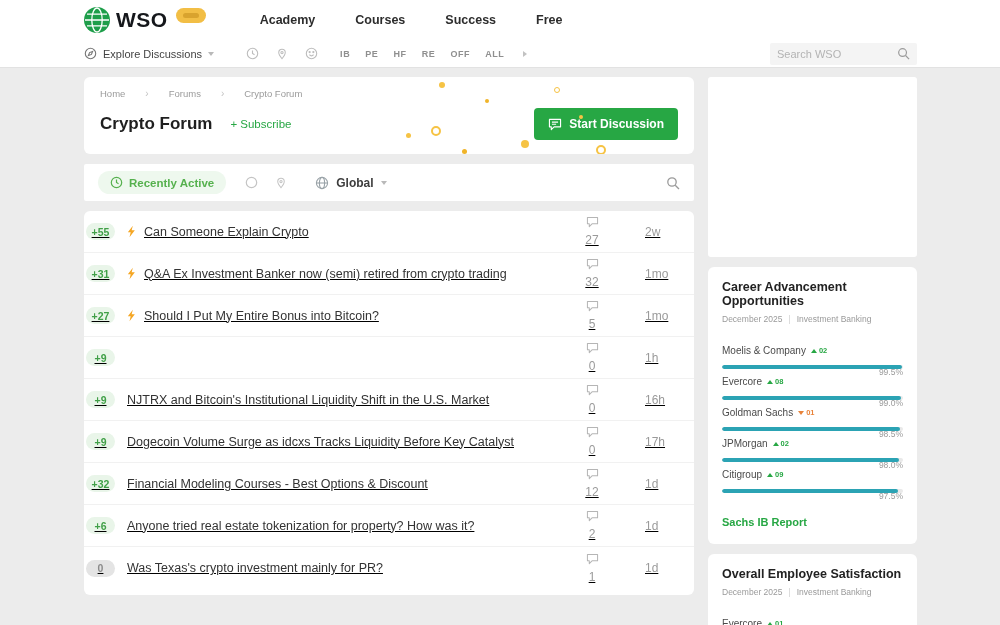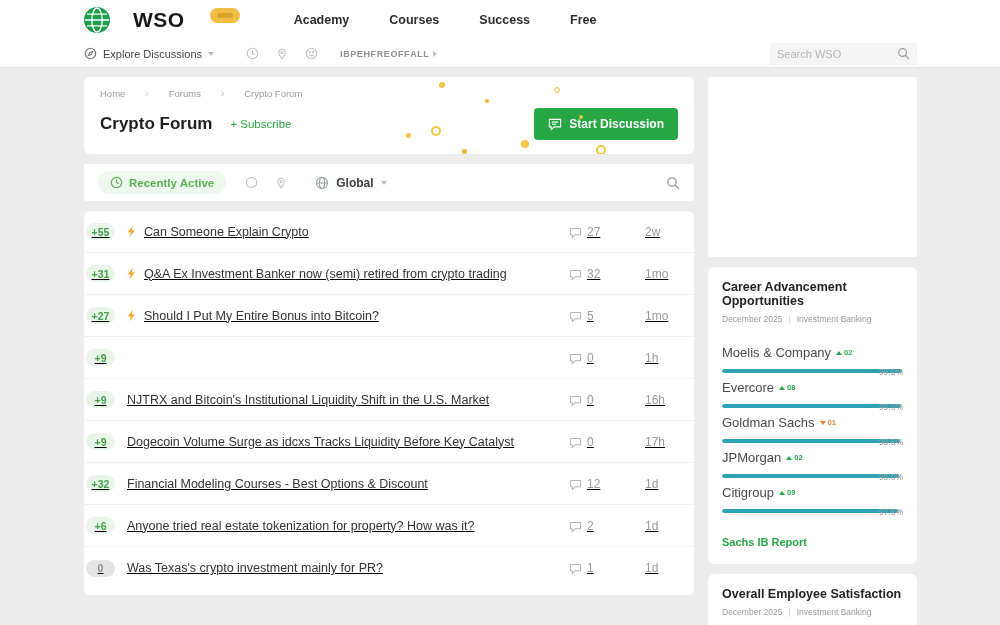--- a/index.html
+++ b/index.html
@@ -2,21 +2,21 @@
 <html><head>
 <meta charset="utf-8">
 <style>
   * { box-sizing: border-box; margin: 0; padding: 0; }
   html, body { width: 1000px; height: 625px; overflow: hidden; background: #ececec;
     font-family: "Liberation Sans", sans-serif; }
 
   
   .topbar { height: 40px; background: #fff; display: flex; align-items: center;
     padding: 0 83px 0 84px; }
-  .logo { display: flex; align-items: center; gap: 23px; cursor: pointer; }
+  .logo { display: flex; align-items: center; gap: 6px; cursor: pointer; }
   .logo-text { font-size: 21px; font-weight: 700; color: #15171b; letter-spacing: .5px; }
   .logo-pill { width: 30px; height: 15px; border-radius: 8px; background: #F2BE45;
     position: relative; top: -5px; margin-left: 2px; }
   .logo-pill::after { content: ""; position: absolute; left: 7px; top: 5px; width: 16px;
     height: 5px; border-radius: 3px; background: #d9a32e; }
   .mainnav { display: flex; gap: 40px; margin-left: 54px; }
   .navitem { font-size: 12.5px; font-weight: 600; color: #2d2d2d; cursor: pointer; }
   .auth { margin-left: auto; display: flex; align-items: center; gap: 17px; }
   .signin { font-size: 12px; font-weight: 700; color: #3C72BA; letter-spacing: .3px; cursor: pointer; }
   .joinus { font-size: 12px; font-weight: 700; color: #3C72BA; border: 1.5px solid #3C72BA;
@@ -26,21 +26,21 @@
   .subbar { height: 28px; background: #fff; border-bottom: 1px solid #e2e2e2;
     display: flex; align-items: center; padding: 0 83px 0 84px; }
   .explore { display: flex; align-items: center; gap: 6px; cursor: pointer; color: #777; }
   .explore-label { font-size: 11px; font-weight: 400; color: #444; }
   .chev-down { width: 0; height: 0; border-left: 3.5px solid transparent;
     border-right: 3.5px solid transparent; border-top: 4px solid #b9b9b9; }
   .chev-right { width: 0; height: 0; border-top: 3.5px solid transparent;
     border-bottom: 3.5px solid transparent; border-left: 4px solid #c2c2c2; }
   .subicons { display: flex; align-items: center; gap: 17px; margin-left: 32px; color: #bdbdbd; }
   .subicons span { display: flex; cursor: pointer; }
-  .cats { display: flex; align-items: center; gap: 0; margin-left: 22px; }
+  .cats { display: flex; align-items: center; gap: 15px; margin-left: 22px; }
   .cat { font-size: 9px; font-weight: 700; letter-spacing: .6px; color: #8f8f8f; cursor: pointer; }
   .cats .chev-right { margin-left: 4px; }
   .searchbox { margin-left: auto; width: 147px; height: 22px; background: #f4f4f4;
     border-radius: 2px; display: flex; align-items: center; padding: 0 7px; }
   .searchbox input { flex: 1; border: none; background: transparent; outline: none;
     font-size: 11px; color: #666; font-family: "Liberation Sans", sans-serif; min-width: 0; }
   .searchbox input::placeholder { color: #b3b3b3; }
   .searchbox .mag { color: #9b9b9b; display: flex; }
 
   
@@ -91,36 +91,36 @@
     border-bottom: 1px solid #f1f1f1; cursor: pointer; text-decoration: underline; }
   .trow:last-child { border-bottom: none; }
   .badge { min-width: 29px; height: 17px; border-radius: 9px; background: #e9f5e9;
     color: #41a048; font-size: 10.5px; font-weight: 700; display: flex; align-items: center;
     justify-content: center; padding: 0 5px; }
   .badge.gray { background: #e4e4e4; color: #8a8a8a; }
   .bolt { margin-left: 12px; display: flex; }
   .ttitle { margin-left: 12px; font-size: 12.5px; color: #333; }
   .bolt + .ttitle { margin-left: 7px; }
   .tmeta { margin-left: auto; display: flex; align-items: center; }
-  .tcomments { display: flex; align-items: flex-end; gap: 5px; color: #9a9a9a; font-size: 12px;
-    width: 46px; }
+  .tcomments { display: flex; align-items: center; gap: 5px; color: #9a9a9a; font-size: 12px;
+    width: 46px; flex-direction: column; }
   .tcomments .cicon { display: flex; color: #b5b5b5; }
   .ttime { color: #9a9a9a; font-size: 12px; width: 36px; margin-left: 30px; }
 
   
   .adcard { background: #fff; height: 180px; border-radius: 3px; }
   .card { background: #fff; border-radius: 6px; margin-top: 10px; padding: 13px 14px 14px; }
   .card-title { font-size: 12.5px; font-weight: 700; color: #222; }
   .card-meta { margin-top: 6px; font-size: 8.5px; color: #9a9a9a; display: flex;
     align-items: center; gap: 6px; }
   .meta-sep::before { content: "|"; color: #d0d0d0; }
   .companies { margin-top: 21px; }
   .company { position: relative; margin-bottom: 7px; }
   .crow { display: flex; align-items: center; }
-  .cname { font-size: 13px; color: #4a4a4a; cursor: pointer; }
+  .cname { font-size: 10px; color: #4a4a4a; cursor: pointer; }
   .cchange { display: flex; align-items: center; gap: 2px; margin-left: 5px; }
   .caret-up { width: 0; height: 0; border-left: 3.5px solid transparent;
     border-right: 3.5px solid transparent; border-bottom: 4.5px solid #27A744; }
   .caret-down { width: 0; height: 0; border-left: 3.5px solid transparent;
     border-right: 3.5px solid transparent; border-top: 4.5px solid #E8833A; }
   .chnum { font-size: 7.5px; font-weight: 700; }
   .cchange.up .chnum { color: #27A744; }
   .cchange.down .chnum { color: #E8833A; }
   .cpct { position: absolute; right: 0; top: 22px; font-size: 8.5px; color: #9a9a9a; }
   .cbar { margin-top: 9px; height: 4px; background: #e9e9e9; border-radius: 2px; overflow: hidden; }

